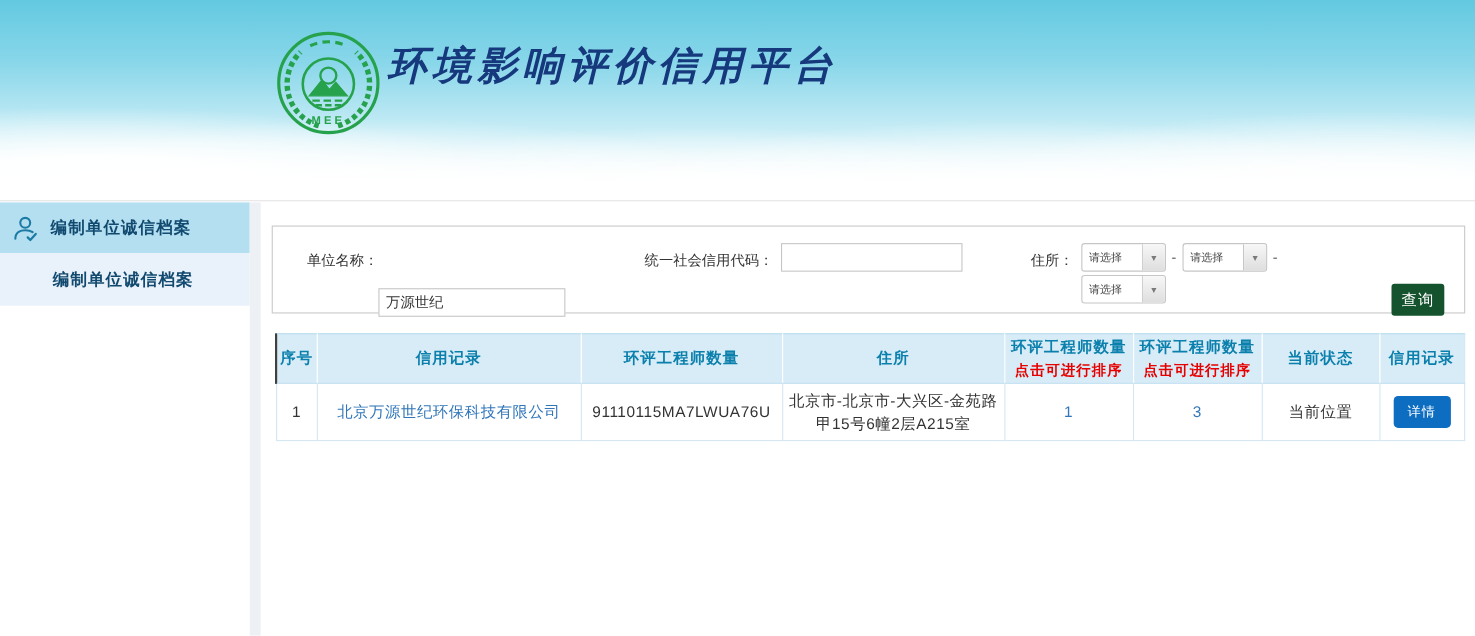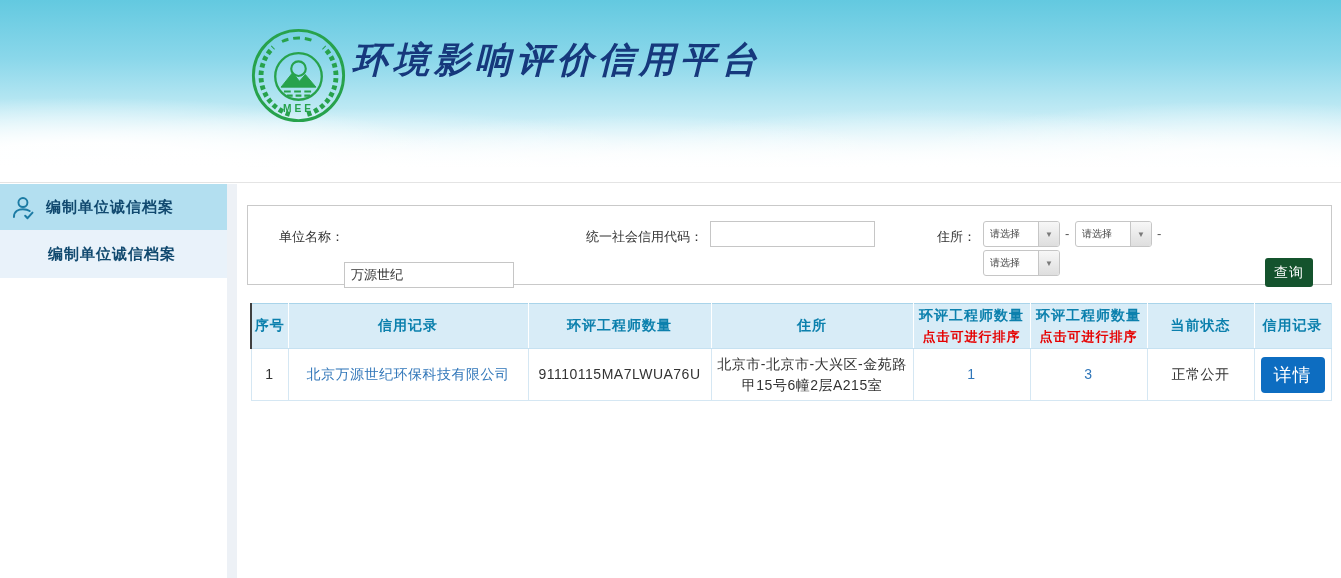--- a/index.html
+++ b/index.html
@@ -106,21 +106,21 @@
   .results-table thead th:last-child  { border-right:1px solid #cfe7f4; }
   .results-table tbody td {
     background:#fff; height:52px; border:1px solid #d5e7f3;
     text-align:center; vertical-align:middle; font-size:14px; color:#333;
     padding:2px 3px; line-height:1.45; letter-spacing:0.5px;
   }
   .sort-hint { color:#e60000; font-size:13px; font-weight:bold; margin-top:3px; letter-spacing:1px; }
   .cell-link { color:#3076b9; text-decoration:none; cursor:pointer; }
   .detail-btn {
     background:#0d6dc1; color:#fff; border:none; border-radius:4px;
-    padding:6px 13px; font-size:18px; cursor:pointer; font-family:inherit; letter-spacing:1px;
+    padding:6px 13px; font-size:12px; cursor:pointer; font-family:inherit; letter-spacing:1px;
   }
 </style>
 </head>
 <body>
 
 <div class="header">
   <svg class="logo" viewBox="0 0 100 100">
     <circle cx="50" cy="50" r="46.5" fill="none" stroke="#27a24c" stroke-width="3"></circle>
     <path d="M41,90 A41,41 0 0 1 24,21" fill="none" stroke="#27a24c" stroke-width="5" stroke-dasharray="4.5 3.2"></path>
     <path d="M59,90 A41,41 0 0 0 76,21" fill="none" stroke="#27a24c" stroke-width="5" stroke-dasharray="4.5 3.2"></path>
@@ -216,20 +216,20 @@
         </tr>
       </thead>
       <tbody>
         <tr>
           <td>1</td>
           <td><a class="cell-link">北京万源世纪环保科技有限公司</a></td>
           <td>91110115MA7LWUA76U</td>
           <td>北京市-北京市-大兴区-金苑路甲15号6幢2层A215室</td>
           <td><a class="cell-link">1</a></td>
           <td><a class="cell-link">3</a></td>
-          <td>正常公开</td>
+          <td>当前位置</td>
           <td><button class="detail-btn">详情</button></td>
         </tr>
       </tbody>
     </table>
 
   </div>
 </div>
 
 </body></html>

